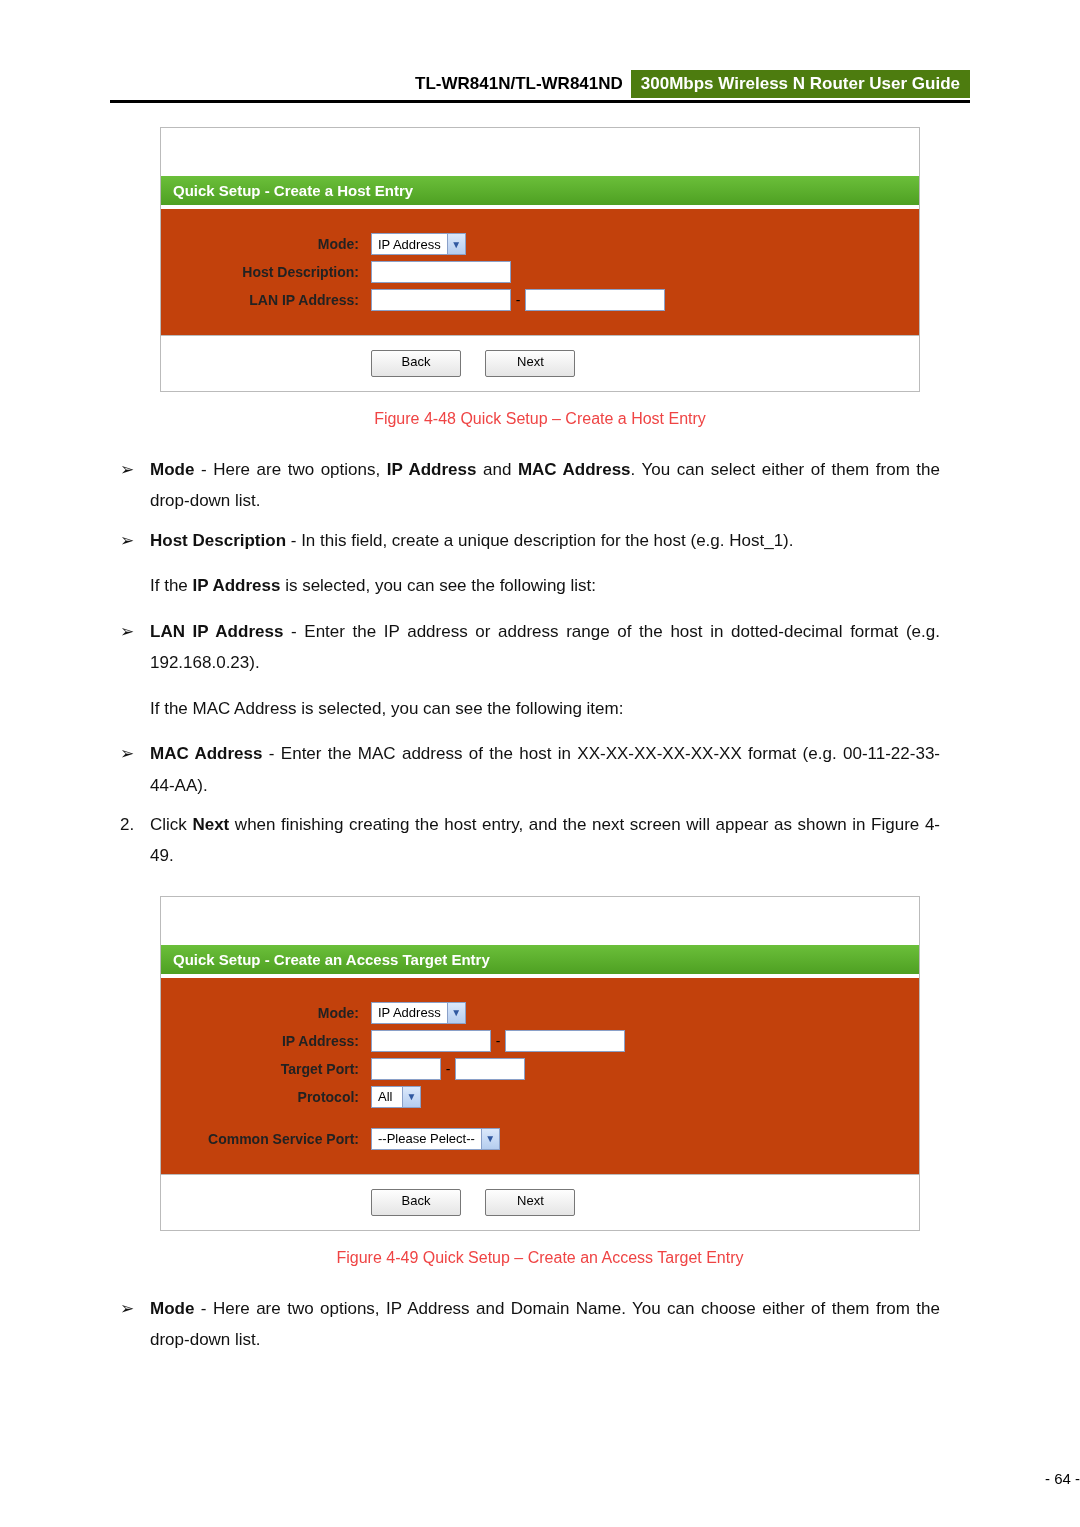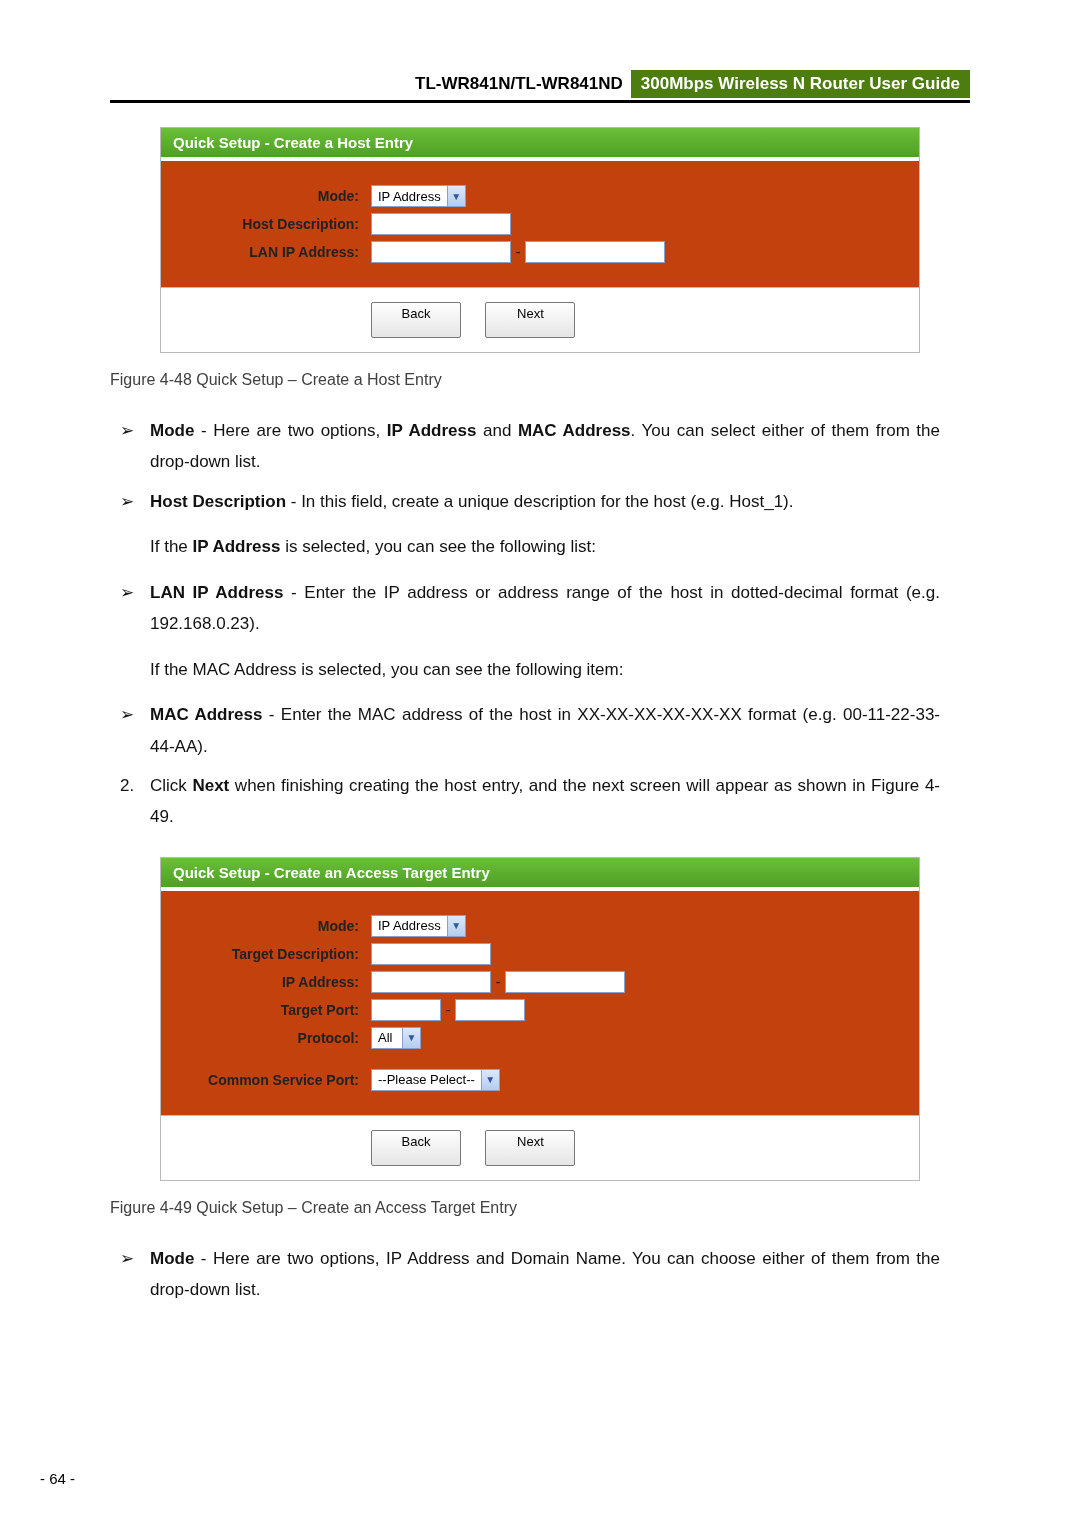--- a/index.html
+++ b/index.html
@@ -33,20 +33,21 @@
   .fig-wrap {
     border: 1px solid #bbb;
     margin: 24px 50px 10px 50px;
   }
   .fig-title {
     background: linear-gradient(#6bbf3a, #4ea022);
     color: #fff;
     font-weight: bold;
     font-size: 15px;
     padding: 6px 12px;
+    margin-top: 48px;
   }
   .fig-body {
     background: #c2410c;
     padding: 18px 10px 18px 10px;
   }
   .fig-row {
     display: flex;
     align-items: center;
     margin: 6px 0;
     font-size: 14px;
@@ -96,32 +97,33 @@
   .fig-buttons-outer {
     border-top: 1px solid #bbb;
   }
   .fig-buttons {
     padding: 14px 0 14px 210px;
   }
   .fake-button {
     display: inline-block;
     border: 1px solid #777;
     background: linear-gradient(#fefefe, #e5e5e5);
-    height: 36px;
+    height: 27px;
     min-width: 90px;
     text-align: center;
     font-size: 13px;
     line-height: 22px;
     margin-right: 20px;
     border-radius: 2px;
   }
   .caption {
+    text-align: center;
     font-size: 16px;
     margin: 18px 0 26px 0;
-    color: #404040;
+    color: #ef4444;
   }
   .body-text {
     font-size: 17px;
     line-height: 1.85;
     color: #111;
     text-align: justify;
   }
   .bullet {
     display: flex;
     margin: 8px 30px 8px 10px;
@@ -140,23 +142,22 @@
     display: flex;
     margin: 8px 30px 8px 10px;
   }
   .numlist .num { width: 30px; flex-shrink: 0; }
   .numlist .content { flex: 1; }
   .bold { font-weight: bold; }
   .footer {
     position: absolute;
     bottom: 40px;
     left: 0; right: 0;
-    text-align: left;
+    text-align: right;
     font-size: 15px;
-    margin-left: 40px;
   }
   .sep-strip {
     height: 4px;
     background: #fff;
   }
   .fig-body-inner2 .fake-input { width: 120px; }
 </style>
 </head>
 <body>
 
@@ -244,24 +245,20 @@
   <div class="fig-wrap">
     <div class="fig-title">Quick Setup - Create an Access Target Entry</div>
     <div class="sep-strip"></div>
     <div class="fig-body fig-body-inner2">
       <div class="fig-row">
         <div class="fig-label">Mode:</div>
         <div class="fake-select">
           <span class="sel-text">IP Address</span>
           <span class="sel-arrow">▼</span>
         </div>
-      </div>
-      <div class="fig-row">
-        <div class="fig-label">Target Description:</div>
-        <div class="fake-input"></div>
       </div>
       <div class="fig-row">
         <div class="fig-label">IP Address:</div>
         <div class="fake-input"></div>
         <span class="range-dash">-</span>
         <div class="fake-input"></div>
       </div>
       <div class="fig-row">
         <div class="fig-label">Target Port:</div>
         <div class="fake-input" style="width:70px"></div>

